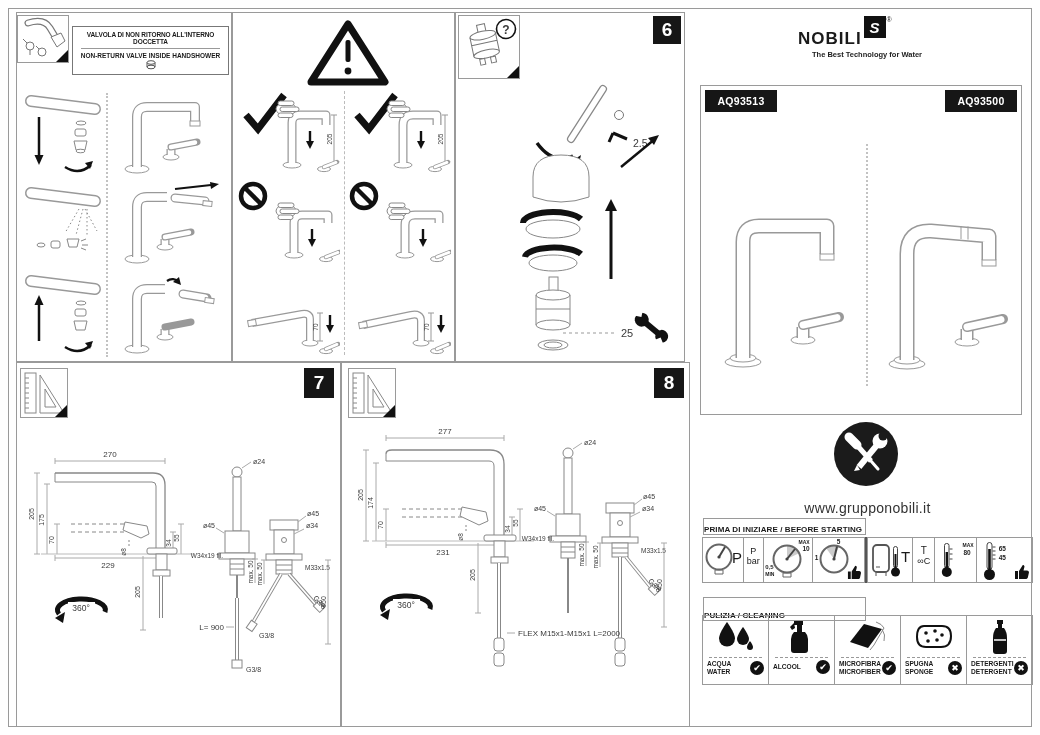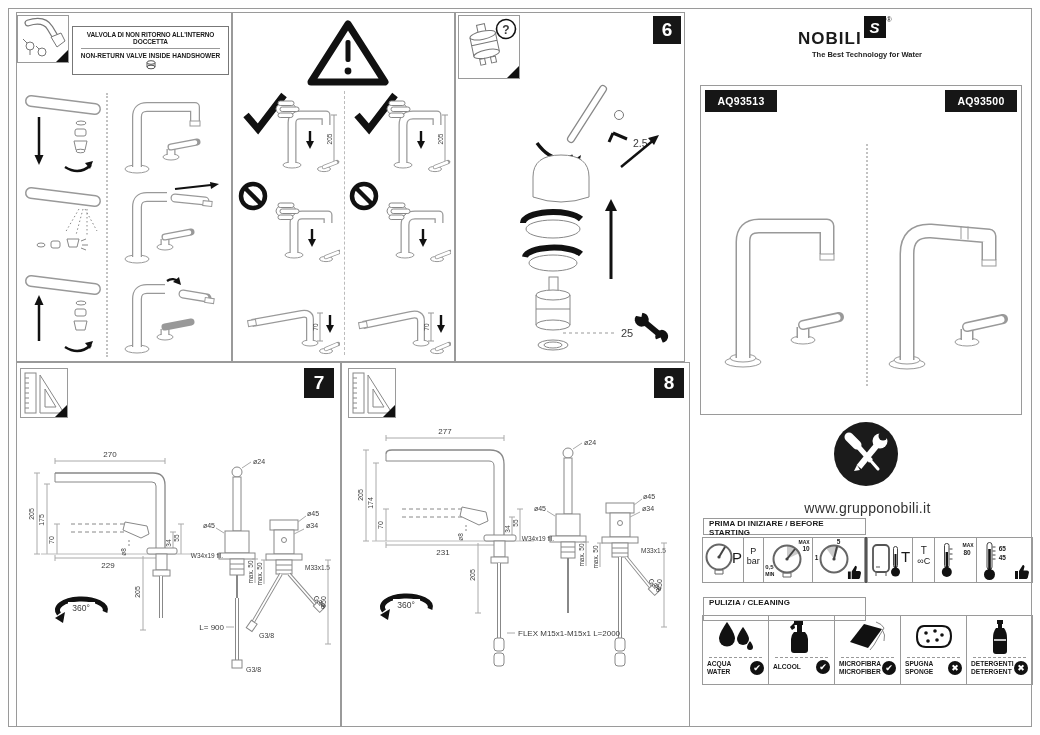--- a/index.html
+++ b/index.html
@@ -20,21 +20,21 @@
   .notebox{position:absolute;border:1px solid #777;background:#fff;text-align:center;padding-top:4px;}
   .notebox .l1{font-size:6.5px;font-weight:bold;letter-spacing:-0.1px;}
   .notebox .sep{border-top:1px solid #999;margin:3px 8px;}
   .notebox .l2{font-size:6.5px;font-weight:bold;}
   .logo-row{display:flex;align-items:flex-start;}
   .logo-name{font-size:17px;font-weight:bold;letter-spacing:1px;line-height:1;margin-top:14px;}
   .logo-sq{width:22px;height:22px;background:#111;color:#fff;font-size:15px;font-weight:bold;display:flex;align-items:center;justify-content:center;margin-left:2px;font-style:italic;}
   .logo-reg{font-size:7px;margin-left:1px;}
   .logo-tag{font-size:7.5px;font-weight:bold;margin:3px 0 0 14px;color:#222;}
   .website{font-size:14px;color:#333;text-align:center;letter-spacing:.3px;}
-  .hdrbox{position:absolute;border:1px solid #9a9a9a;background:#fff;font-size:8px;font-weight:bold;display:flex;align-items:flex-start;padding-left:5px;letter-spacing:.1px;}
+  .hdrbox{position:absolute;border:1px solid #9a9a9a;background:#fff;font-size:8px;font-weight:bold;display:flex;align-items:flex-end;letter-spacing:.1px;}
   .strip{position:absolute;display:flex;}
   .sgroup{display:flex;border:1px solid #9a9a9a;}
   .scell{position:relative;border-right:1px solid #9a9a9a;height:100%;}
   .scell:last-child{border-right:none;}
   .tinylbl{position:absolute;font-size:5px;font-weight:bold;color:#222;}
   .cl-strip{position:absolute;display:flex;border:1px solid #9a9a9a;}
   .cl-cell{position:relative;flex:1;border-right:1px solid #9a9a9a;padding:3px 4px 2px 4px;display:flex;flex-direction:column;}
   .cl-cell:last-child{border-right:none;}
   .cl-iconwrap{height:36px;display:flex;align-items:center;justify-content:center;}
   .cl-dash{border-top:1.5px dashed #999;margin:2px 2px 2px 2px;}

